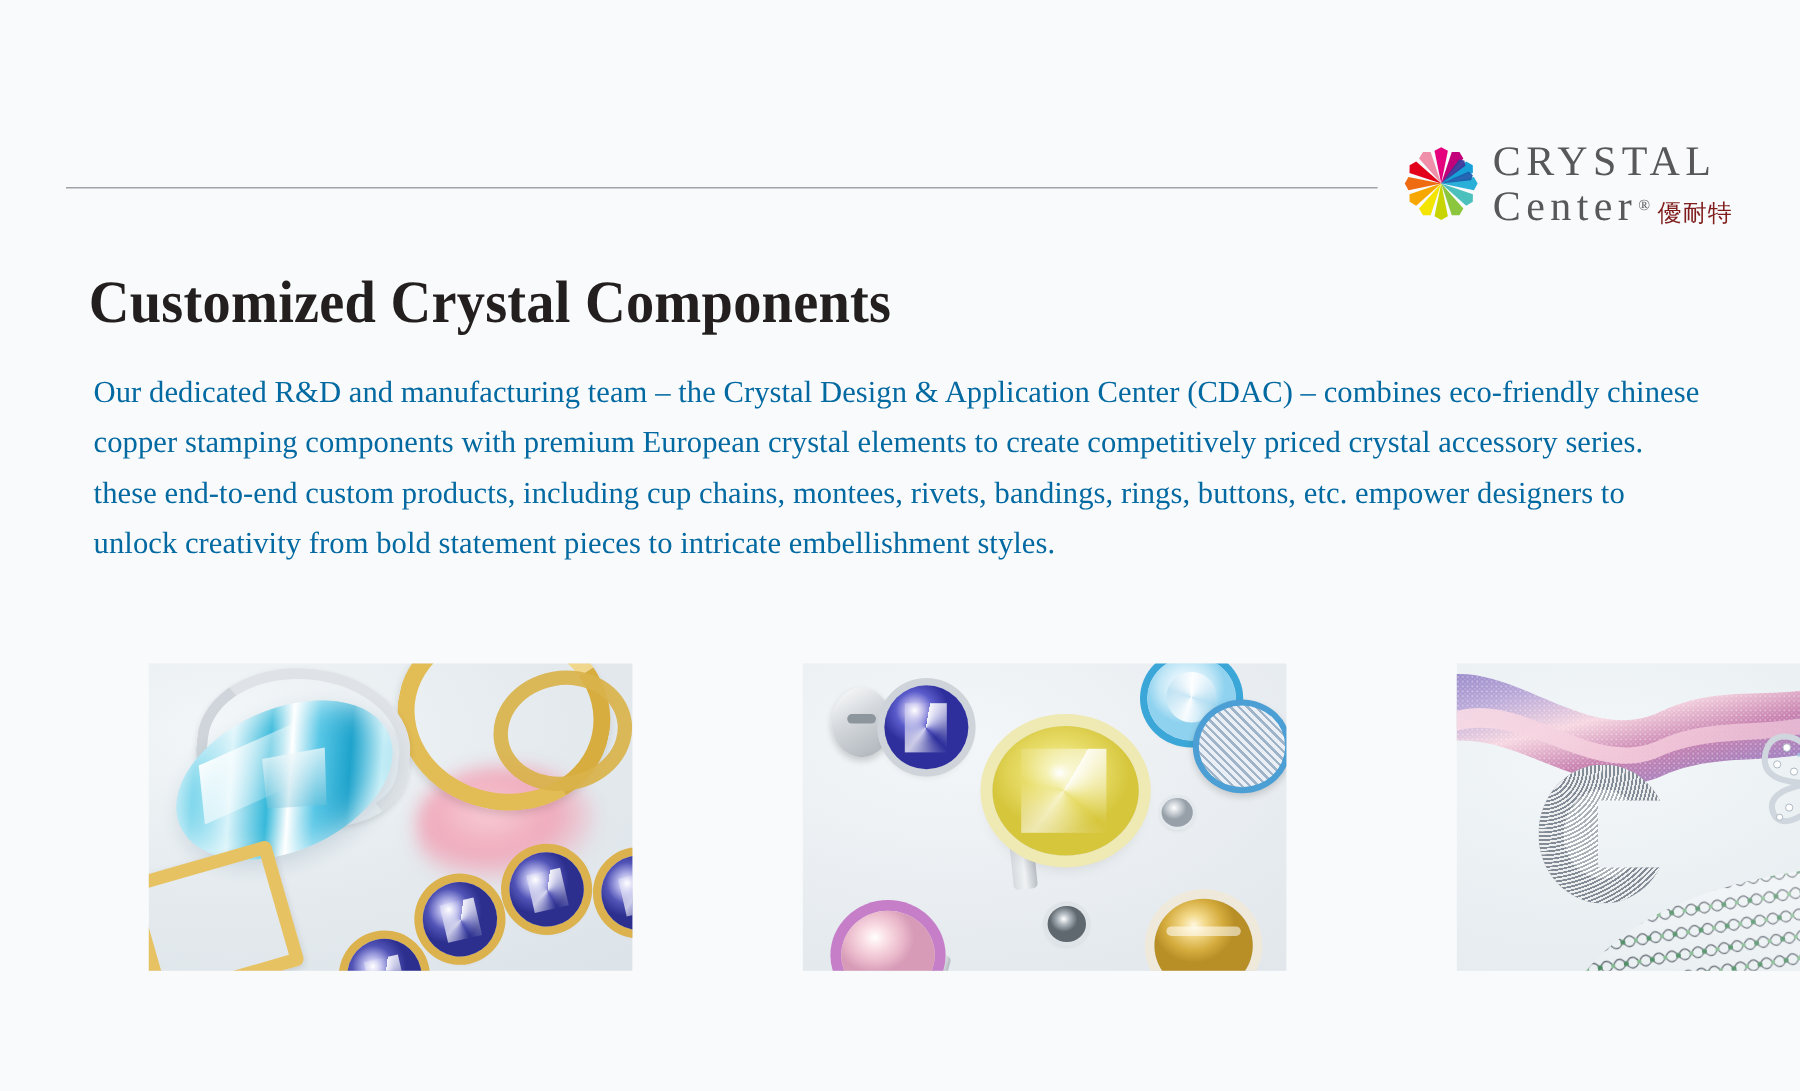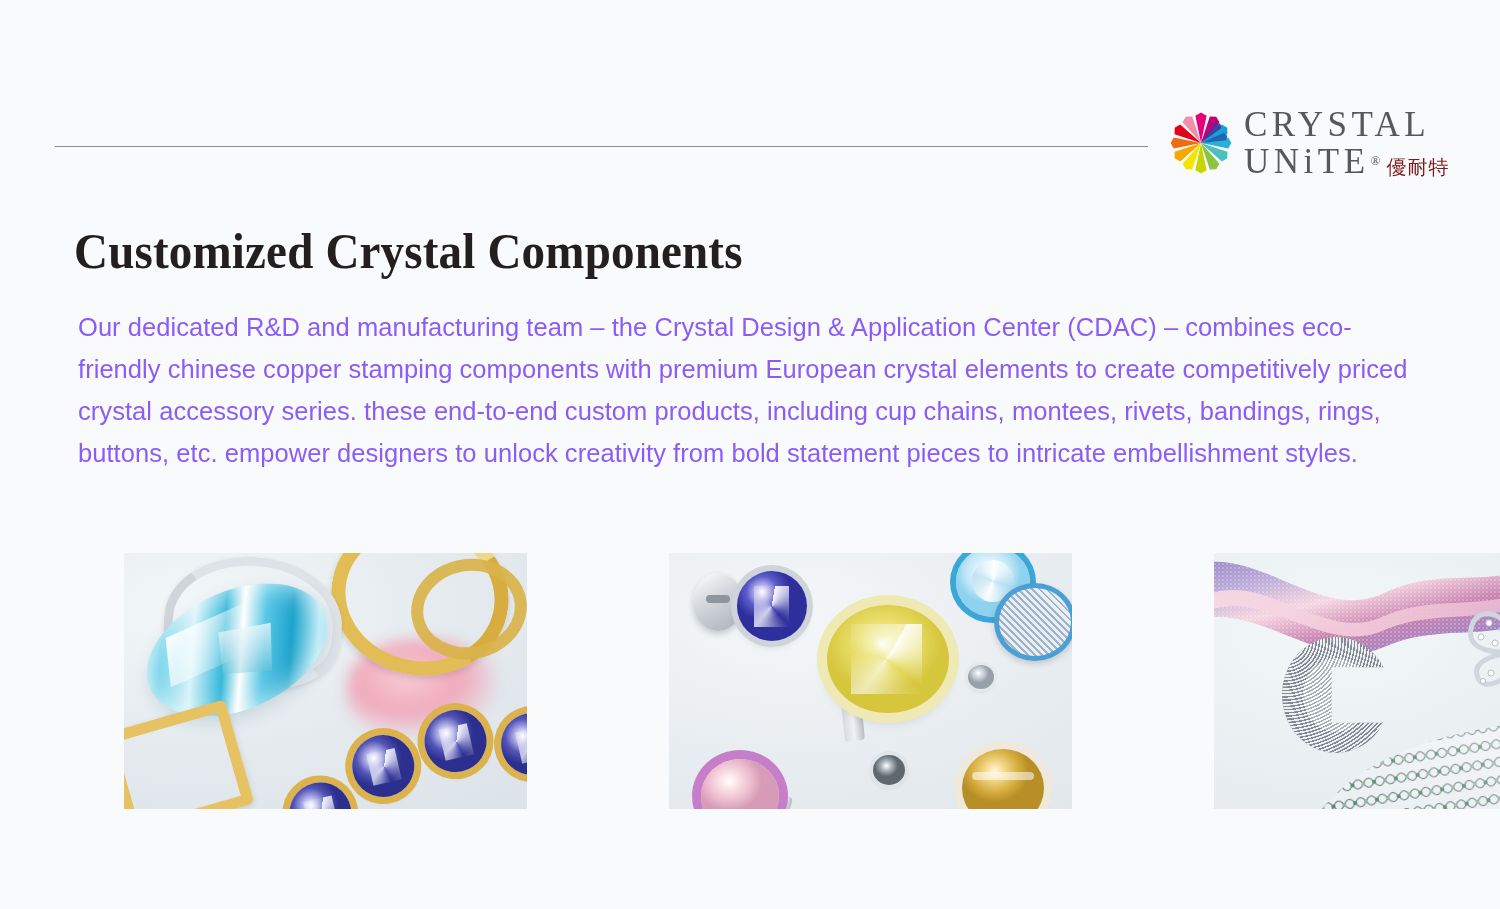--- a/index.html
+++ b/index.html
@@ -11,21 +11,21 @@
     height: 909px;
     background: #f9fafc;
     font-family: "Liberation Serif", "DejaVu Serif", serif;
     overflow: hidden;
     position: relative;
   }
 
   
   .header {
     position: absolute;
-    left: 0; top: 0;
+    left: 0; top: 10px;
     width: 1210px; height: 190px;
   }
   .header-rule {
     position: absolute;
     left: 55px;
     top: 146px;
     width: 1093px;
     height: 1px;
     background: #8a8d93;
   }
@@ -94,24 +94,24 @@
     transform-origin: left center;
     white-space: nowrap;
   }
 
   
   .body-copy {
     position: absolute;
     left: 78px;
     top: 280px;
     width: 1350px;
-    font-family: Liberation Sans, sans-serif;
+    font-family: Liberation Serif, serif;
     font-size: 25.5px;
     line-height: 42px;
-    color: #8b5cf6;
+    color: #0369a1;
     letter-spacing: 0.05px;
     text-align: left;
   }
 
   
   .gallery {
     position: absolute;
     left: 84px;
     top: 537px;
     width: 1332px;
@@ -442,21 +442,21 @@
           <g fill="#1d5fb0" opacity=".95">
               <path d="M0,0 L-6,-40 L0,-44 L6,-40 Z" transform="rotate(75)"></path>
             </g>
         </g>
       </svg>
     </div>
 
     <div class="brand-words">
       <div class="brand-line one">CRYSTAL</div>
       <div class="brand-line two">
-        <span>UNiTE</span>
+        <span>Center</span>
         <span class="brand-reg">®</span>
         <span class="brand-cn">優耐特</span>
       </div>
     </div>
 
   </div>
 </div>
 
 <h1 class="page-title">Customized Crystal Components</h1>
 

